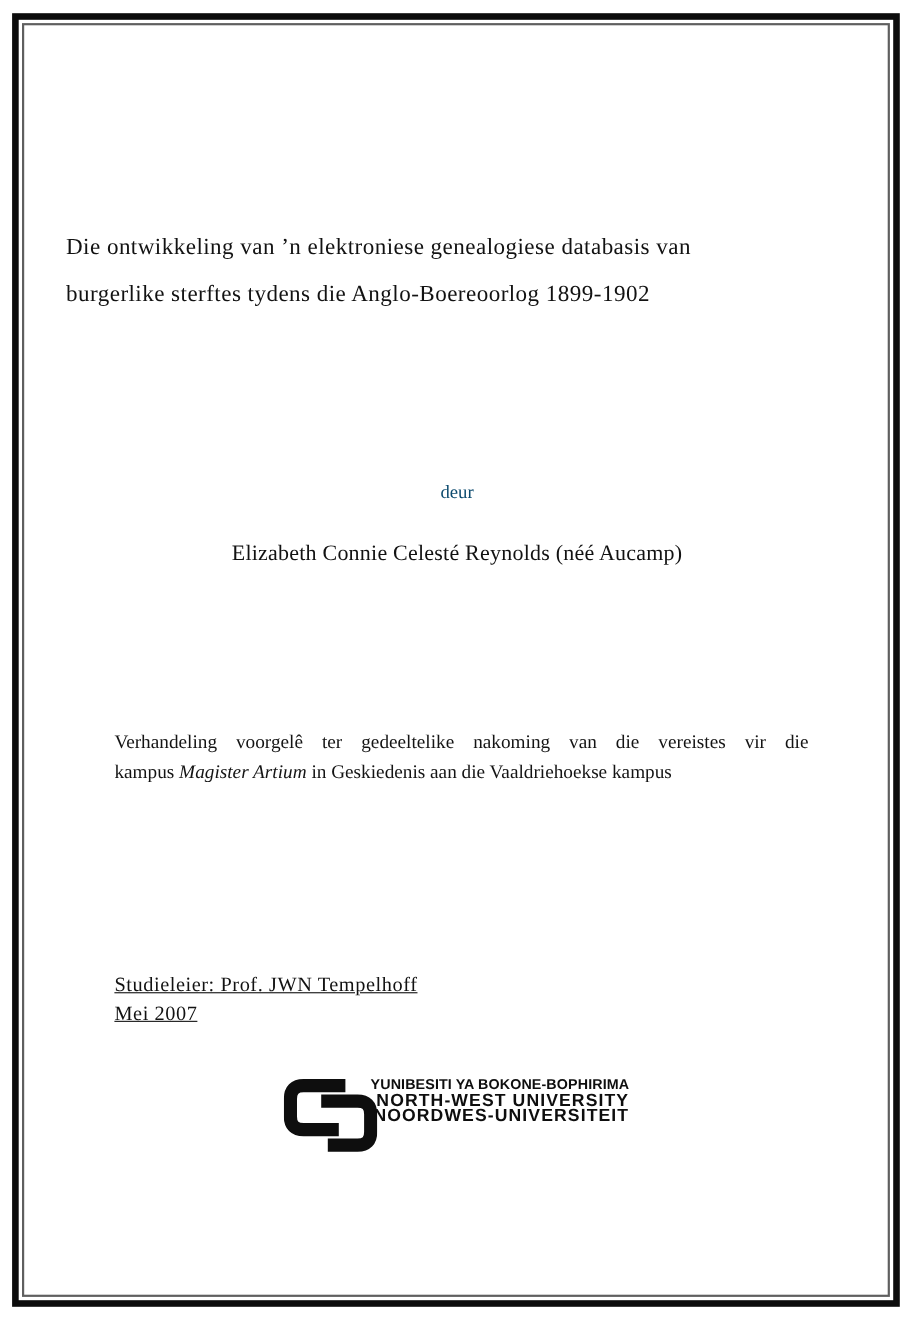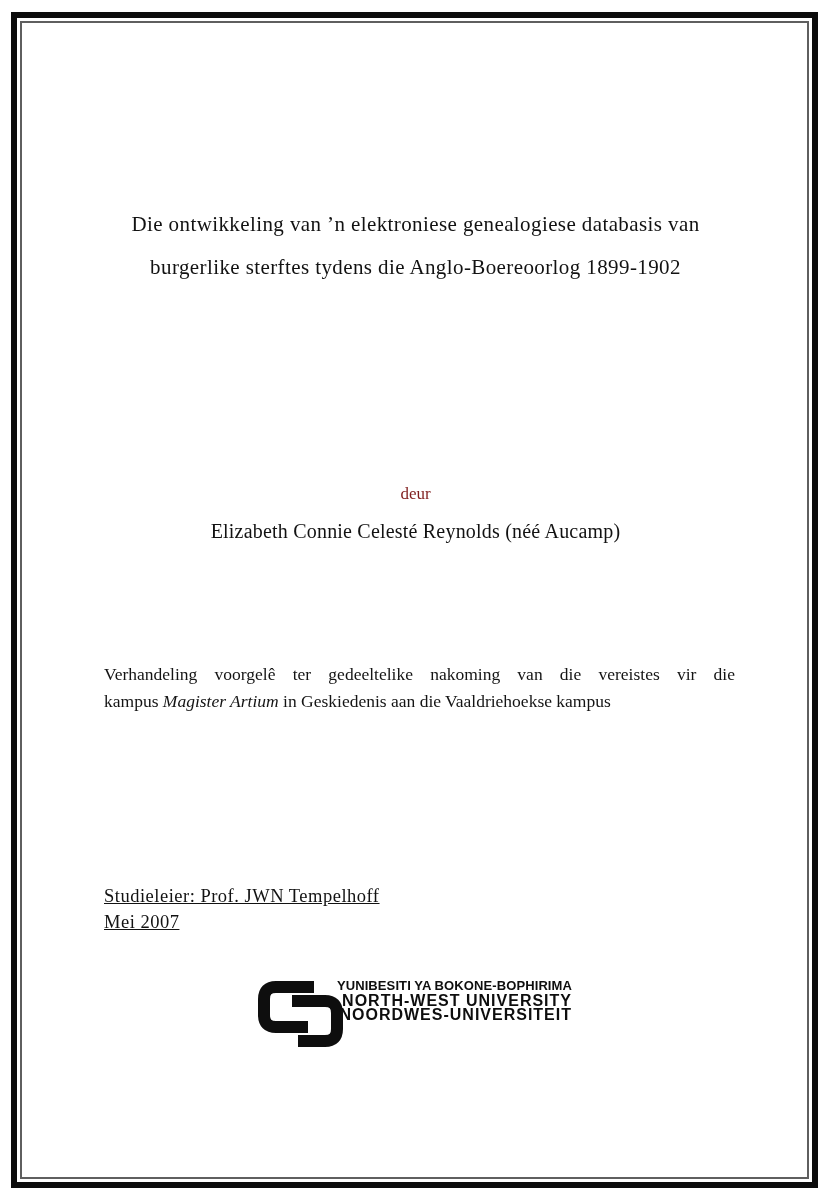--- a/index.html
+++ b/index.html
@@ -24,38 +24,37 @@
   }
   .frame-inner {
     position: absolute;
     left: 20px; top: 21px; right: 22px; bottom: 21px;
     border: 2px solid #5f5f5f;
     pointer-events: none;
   }
   .thesis-title {
     position: absolute;
     left: 60px; right: 60px; top: 203px;
-    text-align: center;
+    text-align: left;
     font-size: 21px;
     line-height: 43px;
     letter-spacing: 0.4px;
     color: #121212;
   }
   .thesis-title .line { display: block; }
   .byline {
     position: absolute;
     left: 0; right: 0; top: 438px;
     text-align: center;
     font-size: 17px;
-    color: #7f1d1d;
-    margin-top: 46px;
+    color: #0c4a6e;
   }
   .author {
     position: absolute;
-    left: 0; right: 0; top: 520px;
+    left: 0; right: 0; top: 492px;
     text-align: center;
     font-size: 20px;
     letter-spacing: 0.2px;
     color: #121212;
   }
   .statement {
     position: absolute;
     left: 104px; top: 661px;
     width: 631px;
     font-size: 17.5px;

